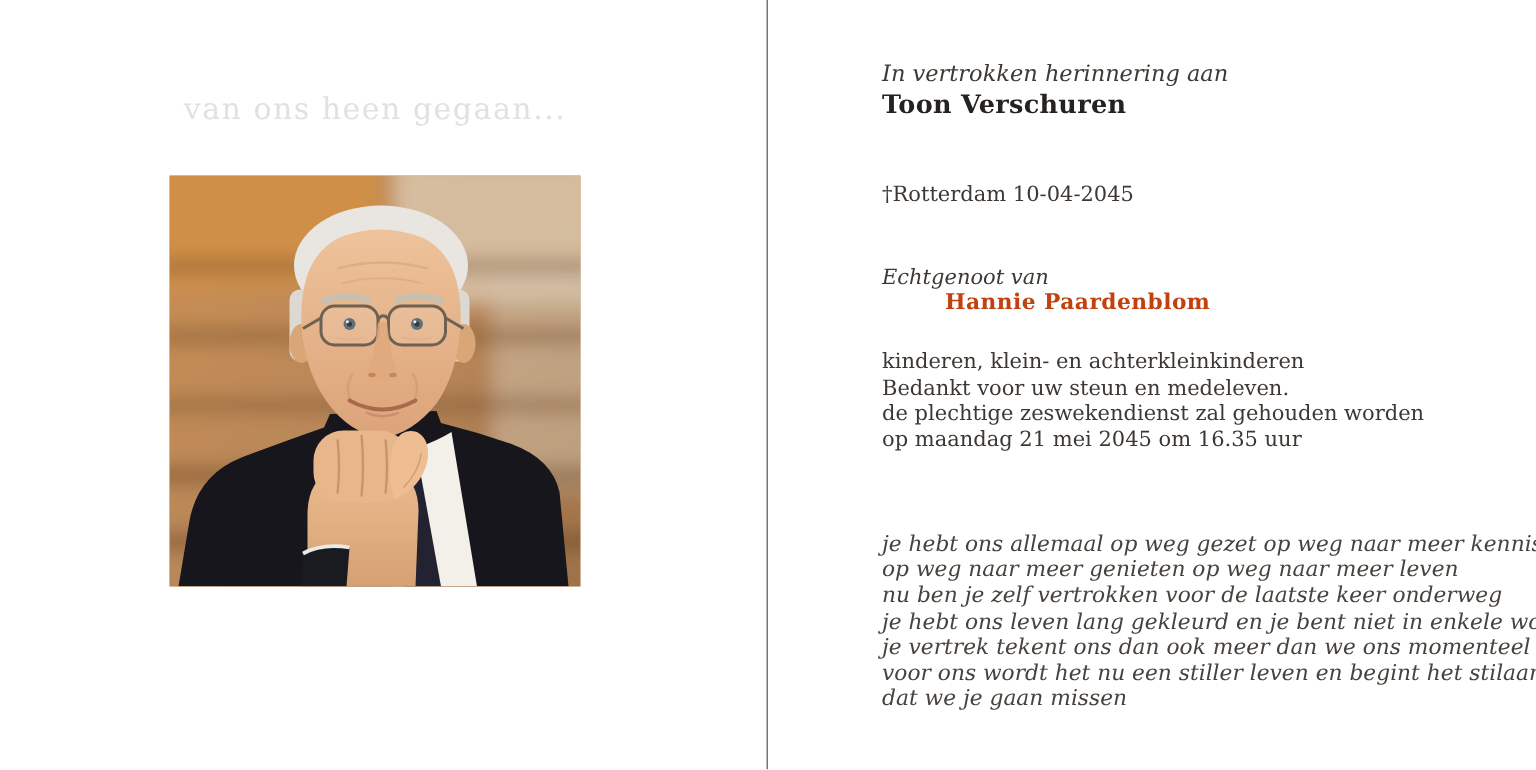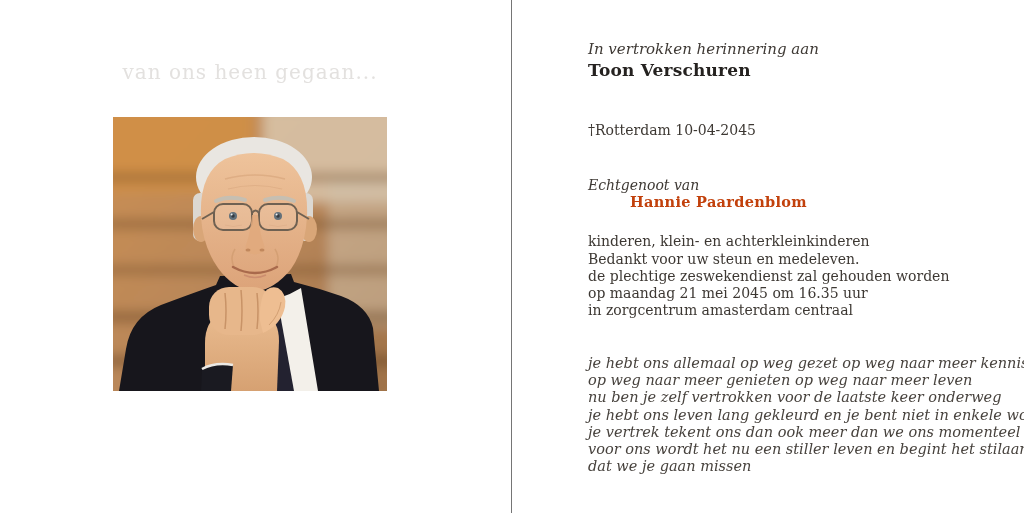--- a/index.html
+++ b/index.html
@@ -181,21 +181,20 @@
     <div class="spouse-name">Hannie Paardenblom</div>
 
     <div class="thanks">
       <div>kinderen, klein- en achterkleinkinderen</div>
       <div>Bedankt voor uw steun en medeleven.</div>
     </div>
 
     <div class="service">
       <div>de plechtige zeswekendienst zal gehouden worden</div>
       <div>op maandag 21 mei 2045 om 16.35 uur</div>
-      <div>in zorgcentrum amasterdam centraal</div>
     </div>
 
     <div class="poem">
       <div>je hebt ons allemaal op weg gezet op weg naar meer kennis</div>
       <div>op weg naar meer genieten op weg naar meer leven</div>
       <div>nu ben je zelf vertrokken voor de laatste keer onderweg</div>
       <div>je hebt ons leven lang gekleurd en je bent niet in enkele woorden te schetsen</div>
       <div>je vertrek tekent ons dan ook meer dan we ons momenteel kunnen inbeelden</div>
       <div>voor ons wordt het nu een stiller leven en begint het stilaan te dagen</div>
       <div>dat we je gaan missen</div>

